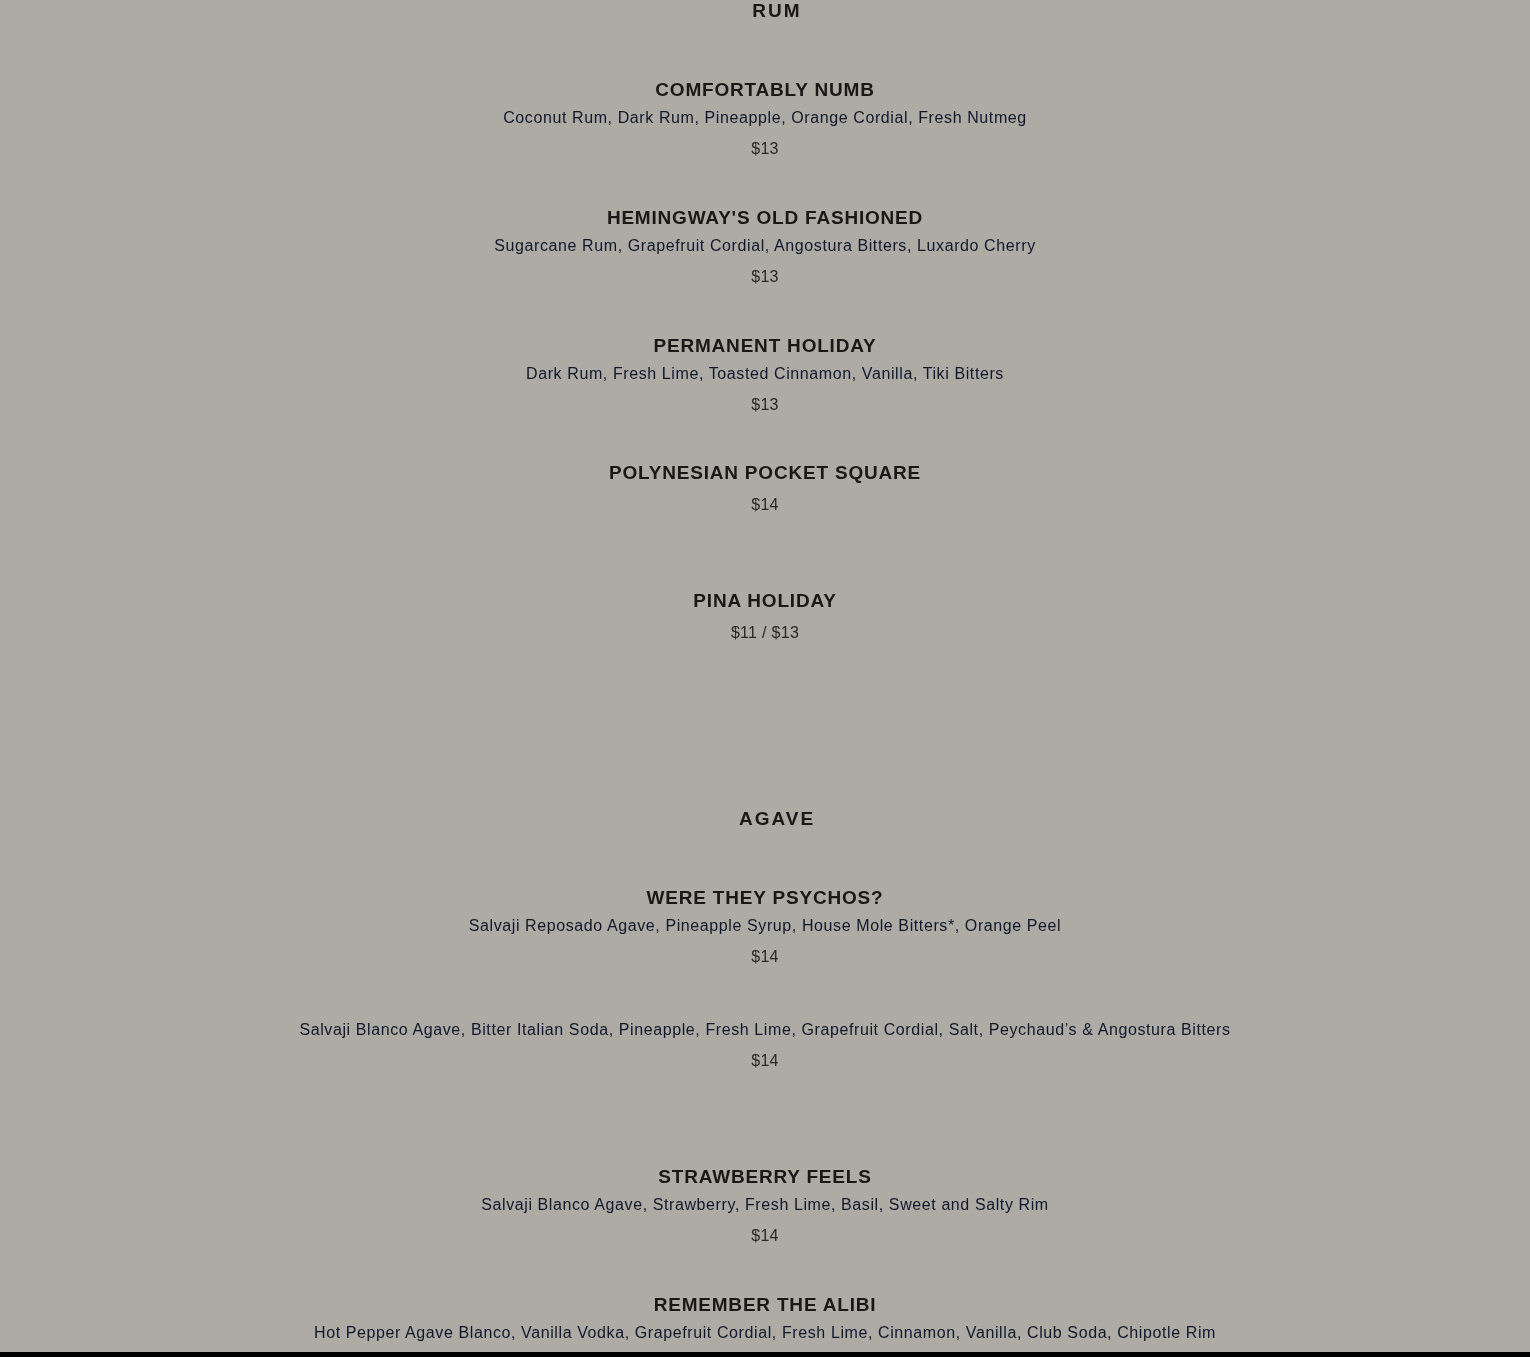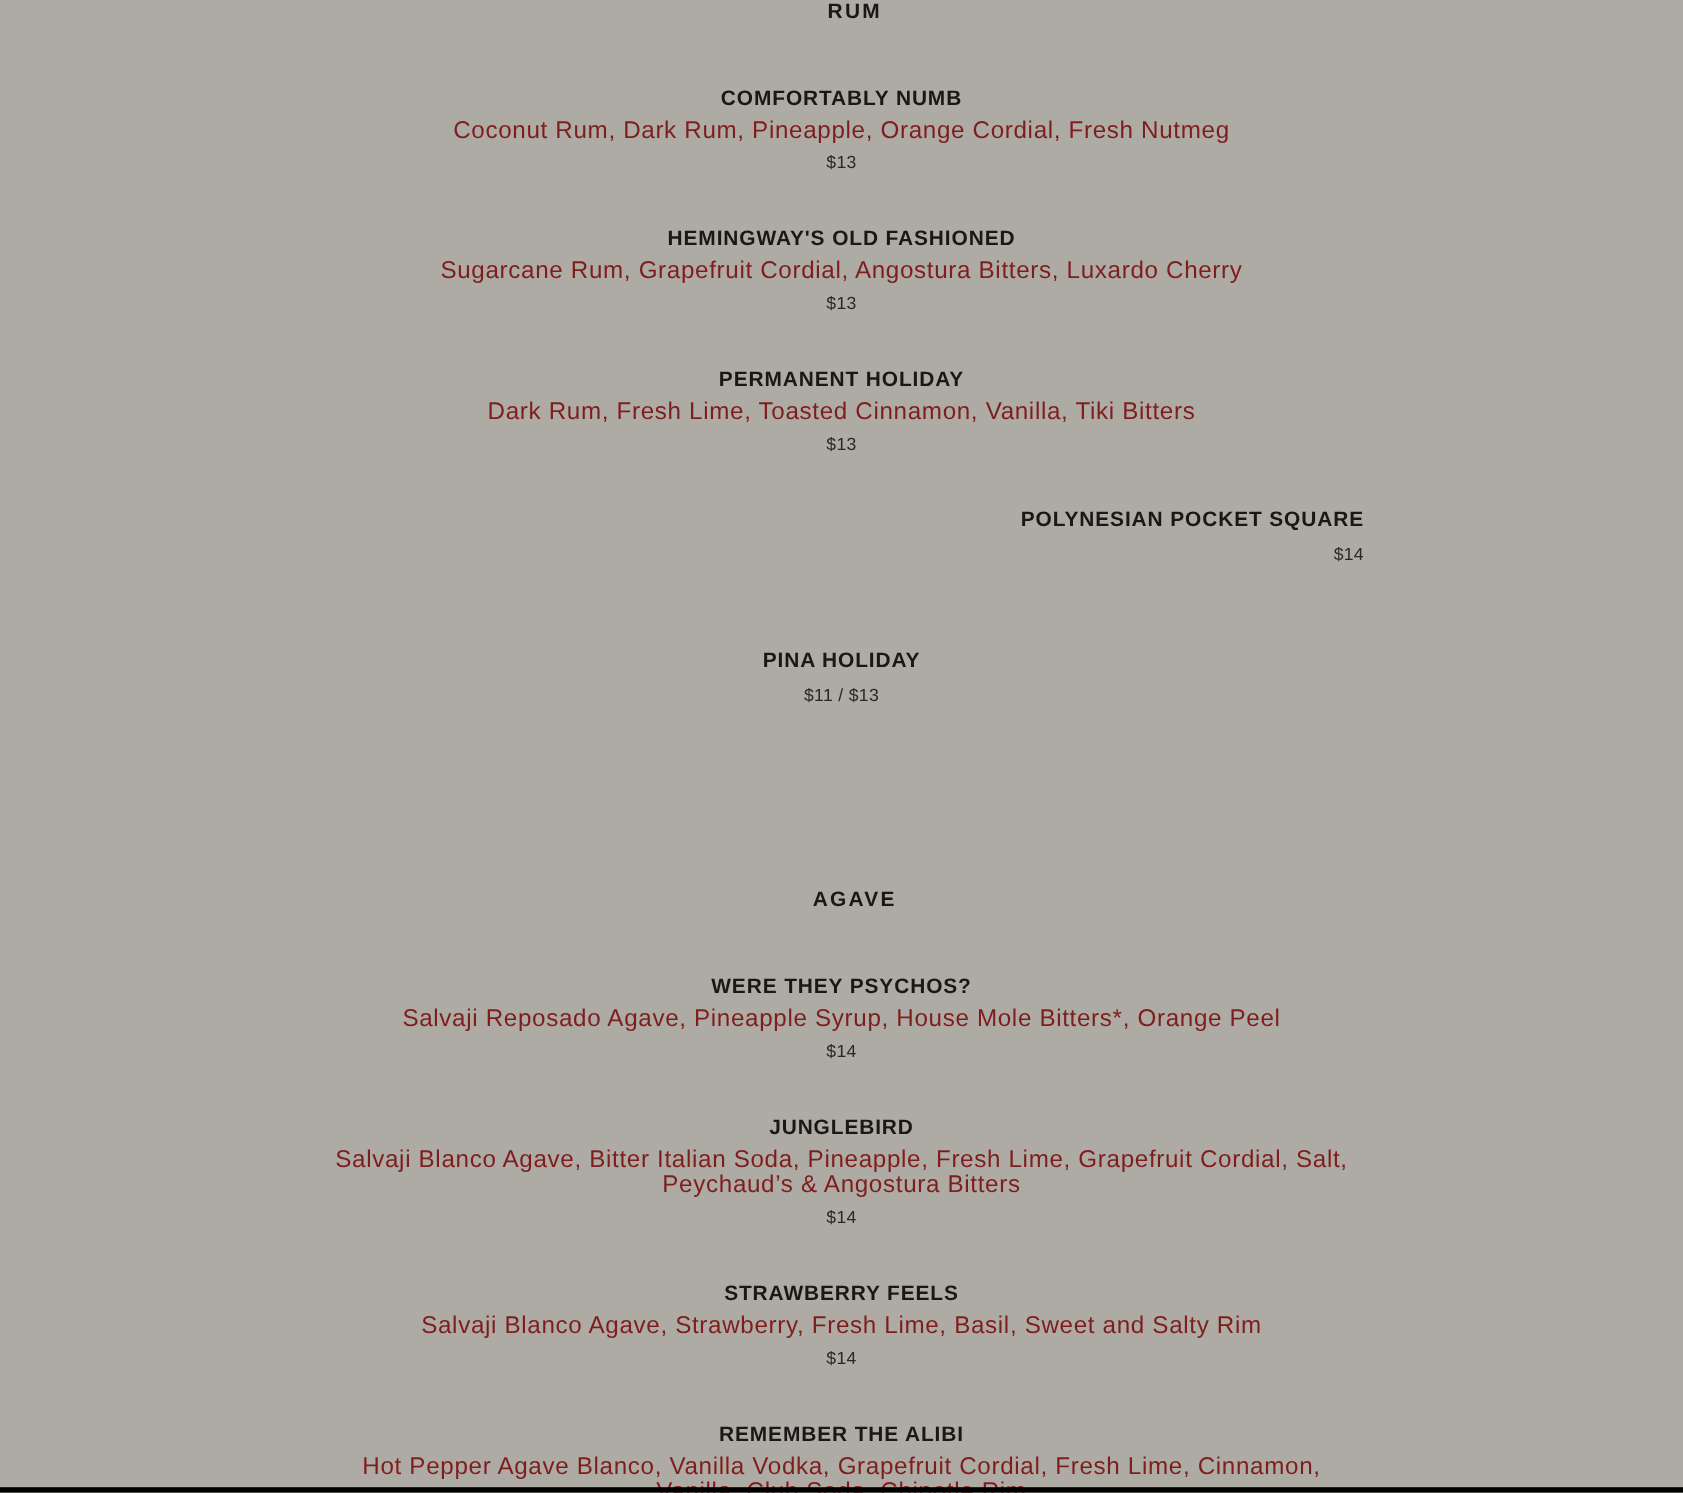--- a/index.html
+++ b/index.html
@@ -12,21 +12,21 @@
   .menu { position: absolute; left: 0; top: 0; width: 1530px; }
   .section-title {
     position: absolute; left: 0; width: 1530px; text-align: center;
     font-weight: bold; font-size: 19px; letter-spacing: 2px; color: #1a1817; padding-left: 12px;
   }
   .item { position: absolute; left: 290px; width: 950px; text-align: center; }
   .item-name {
     font-weight: bold; font-size: 19px; letter-spacing: 0.8px; line-height: 24px; color: #1a1817;
   }
   .item-desc {
-    margin-top: 4px; font-size: 22px; letter-spacing: 0.6px; line-height: 23px; color: #7f1d1d;
+    margin-top: 4px; font-size: 16px; letter-spacing: 0.6px; line-height: 23px; color: #0f172a;
   }
   .item-price {
     margin-top: 9px; font-size: 16px; letter-spacing: 0.3px; line-height: 22px; color: #2a2826;
   }
   .bottom-bar {
     position: absolute; left: 0; top: 1352px; width: 1530px; height: 5px; background: #000;
   }
 </style>
 </head>
 <body>
@@ -46,40 +46,39 @@
     <div class="item-desc">Sugarcane Rum, Grapefruit Cordial, Angostura Bitters, Luxardo Cherry</div>
     <div class="item-price">$13</div>
   </div>
 
   <div class="item" style="top:334px;">
     <div class="item-name">PERMANENT HOLIDAY</div>
     <div class="item-desc">Dark Rum, Fresh Lime, Toasted Cinnamon, Vanilla, Tiki Bitters</div>
     <div class="item-price">$13</div>
   </div>
 
-  <div class="item" style="top:461px;text-align:right;">
+  <div class="item" style="top:461px;">
     <div class="item-name">POLYNESIAN POCKET SQUARE</div>
     <div class="item-price">$14</div>
   </div>
 
   <div class="item" style="top:589px;">
     <div class="item-name">PINA HOLIDAY</div>
     <div class="item-price">$11 / $13</div>
   </div>
 
   <div class="section-title" style="top:808px;">AGAVE</div>
 
   <div class="item" style="top:886px;">
     <div class="item-name">WERE THEY PSYCHOS?</div>
     <div class="item-desc">Salvaji Reposado Agave, Pineapple Syrup, House Mole Bitters*, Orange Peel</div>
     <div class="item-price">$14</div>
   </div>
 
   <div class="item" style="top:1014px;">
-    <div class="item-name">JUNGLEBIRD</div>
     <div class="item-desc">Salvaji Blanco Agave, Bitter Italian Soda, Pineapple, Fresh Lime, Grapefruit Cordial, Salt, Peychaud’s &amp; Angostura Bitters</div>
     <div class="item-price">$14</div>
   </div>
 
   <div class="item" style="top:1165px;">
     <div class="item-name">STRAWBERRY FEELS</div>
     <div class="item-desc">Salvaji Blanco Agave, Strawberry, Fresh Lime, Basil, Sweet and Salty Rim</div>
     <div class="item-price">$14</div>
   </div>
 

